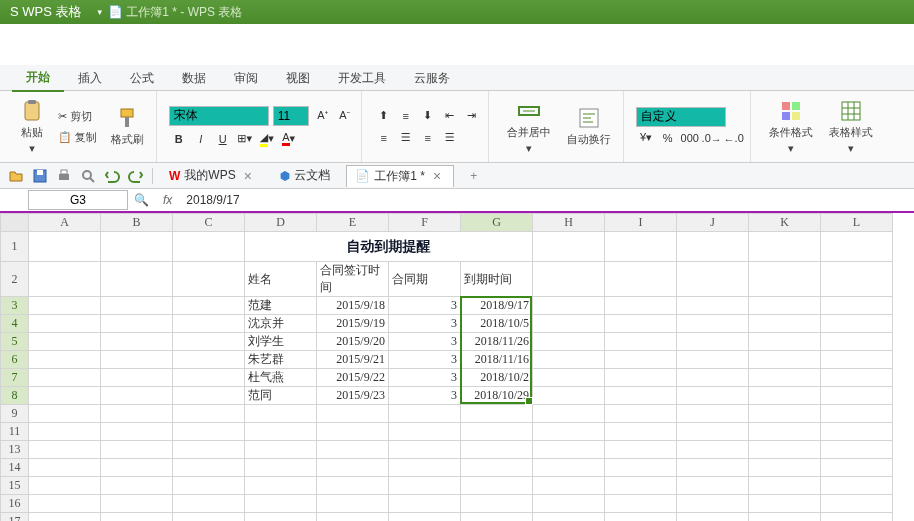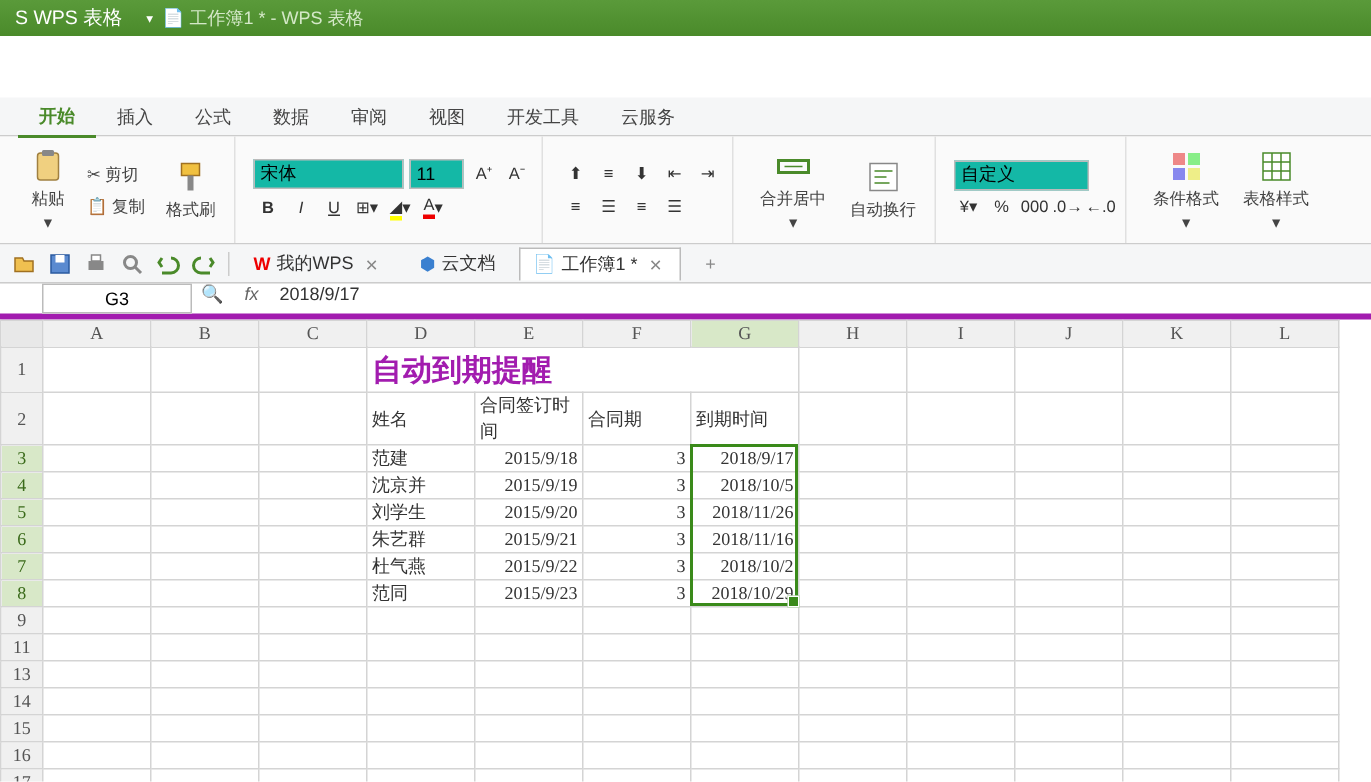--- a/index.html
+++ b/index.html
@@ -25,37 +25,37 @@
 .iconrow { display: flex; gap: 2px; }
 .iconrow .ib { width: 20px; height: 18px; border: 1px solid transparent; display: flex; align-items: center; justify-content: center; cursor: pointer; font-size: 11px; }
 
 .qat { height: 26px; background: #f5f6f7; border-bottom: 1px solid #ccc; display: flex; align-items: center; padding: 0 8px; gap: 8px; }
 .qat .qi { width: 16px; height: 16px; cursor: pointer; }
 .qat .sep { width: 1px; height: 16px; background: #ccc; }
 .qat .doctab { display: flex; align-items: center; gap: 4px; padding: 2px 8px; cursor: pointer; font-size: 12px; }
 .qat .doctab.active { background: #fff; border: 1px solid #bbb; border-bottom: none; }
 .qat .close { font-size: 14px; color: #888; cursor: pointer; padding: 0 4px; }
 
-.fbar { height: 24px; border-bottom: 4px solid #a21caf; display: flex; }
+.fbar { height: 24px; border-bottom: 2px solid #a21caf; display: flex; align-items: center; }
 .fbar .namebox { width: 100px; height: 20px; border: 1px solid #bbb; margin-left: 28px; text-align: center; font-size: 12px; background: #fff; }
 .fbar .fx { padding: 0 8px; font-style: italic; color: #666; }
 .fbar .fval { flex: 1; font-size: 12px; padding-left: 6px; }
 
 .sheet { position: relative; overflow: auto; height: 369px; }
 table.grid { border-collapse: collapse; table-layout: fixed; }
 table.grid th, table.grid td { border: 1px solid #d4d4d4; height: 18px; font-size: 12px; font-family: SimSun, serif; }
 table.grid th { background: #f0f0f0; font-weight: normal; color: #555; position: sticky; }
 table.grid th.corner { width: 28px; background: #e8e8e8; }
 table.grid th.colh { width: 72px; }
 table.grid th.colh.sel { background: #d8e8c8; }
 table.grid th.rowh { width: 28px; text-align: center; background: #f0f0f0; }
 table.grid th.rowh.sel { background: #d8e8c8; color: #3a6a1a; }
 table.grid td { padding: 0 3px; text-align: left; }
 table.grid td.r { text-align: right; }
-table.grid td.title { font-family: SimSun, serif; font-size: 20px; color: #a21caf; text-align: left; font-weight: bold; height: 30px; }
+table.grid td.title { font-family: SimSun, serif; font-size: 14px; color: #0f172a; text-align: center; font-weight: bold; height: 30px; }
 .selbox { position: absolute; border: 2px solid #3a8a1a; pointer-events: none; }
 .selbox::after { content: ""; position: absolute; right: -3px; bottom: -3px; width: 6px; height: 6px; background: #3a8a1a; border: 1px solid #fff; }
 
 svg { display: block; }
 </style>
 </head>
 <body>
 
 <div class="titlebar">
   <span class="logo">S <span>WPS 表格</span></span>

